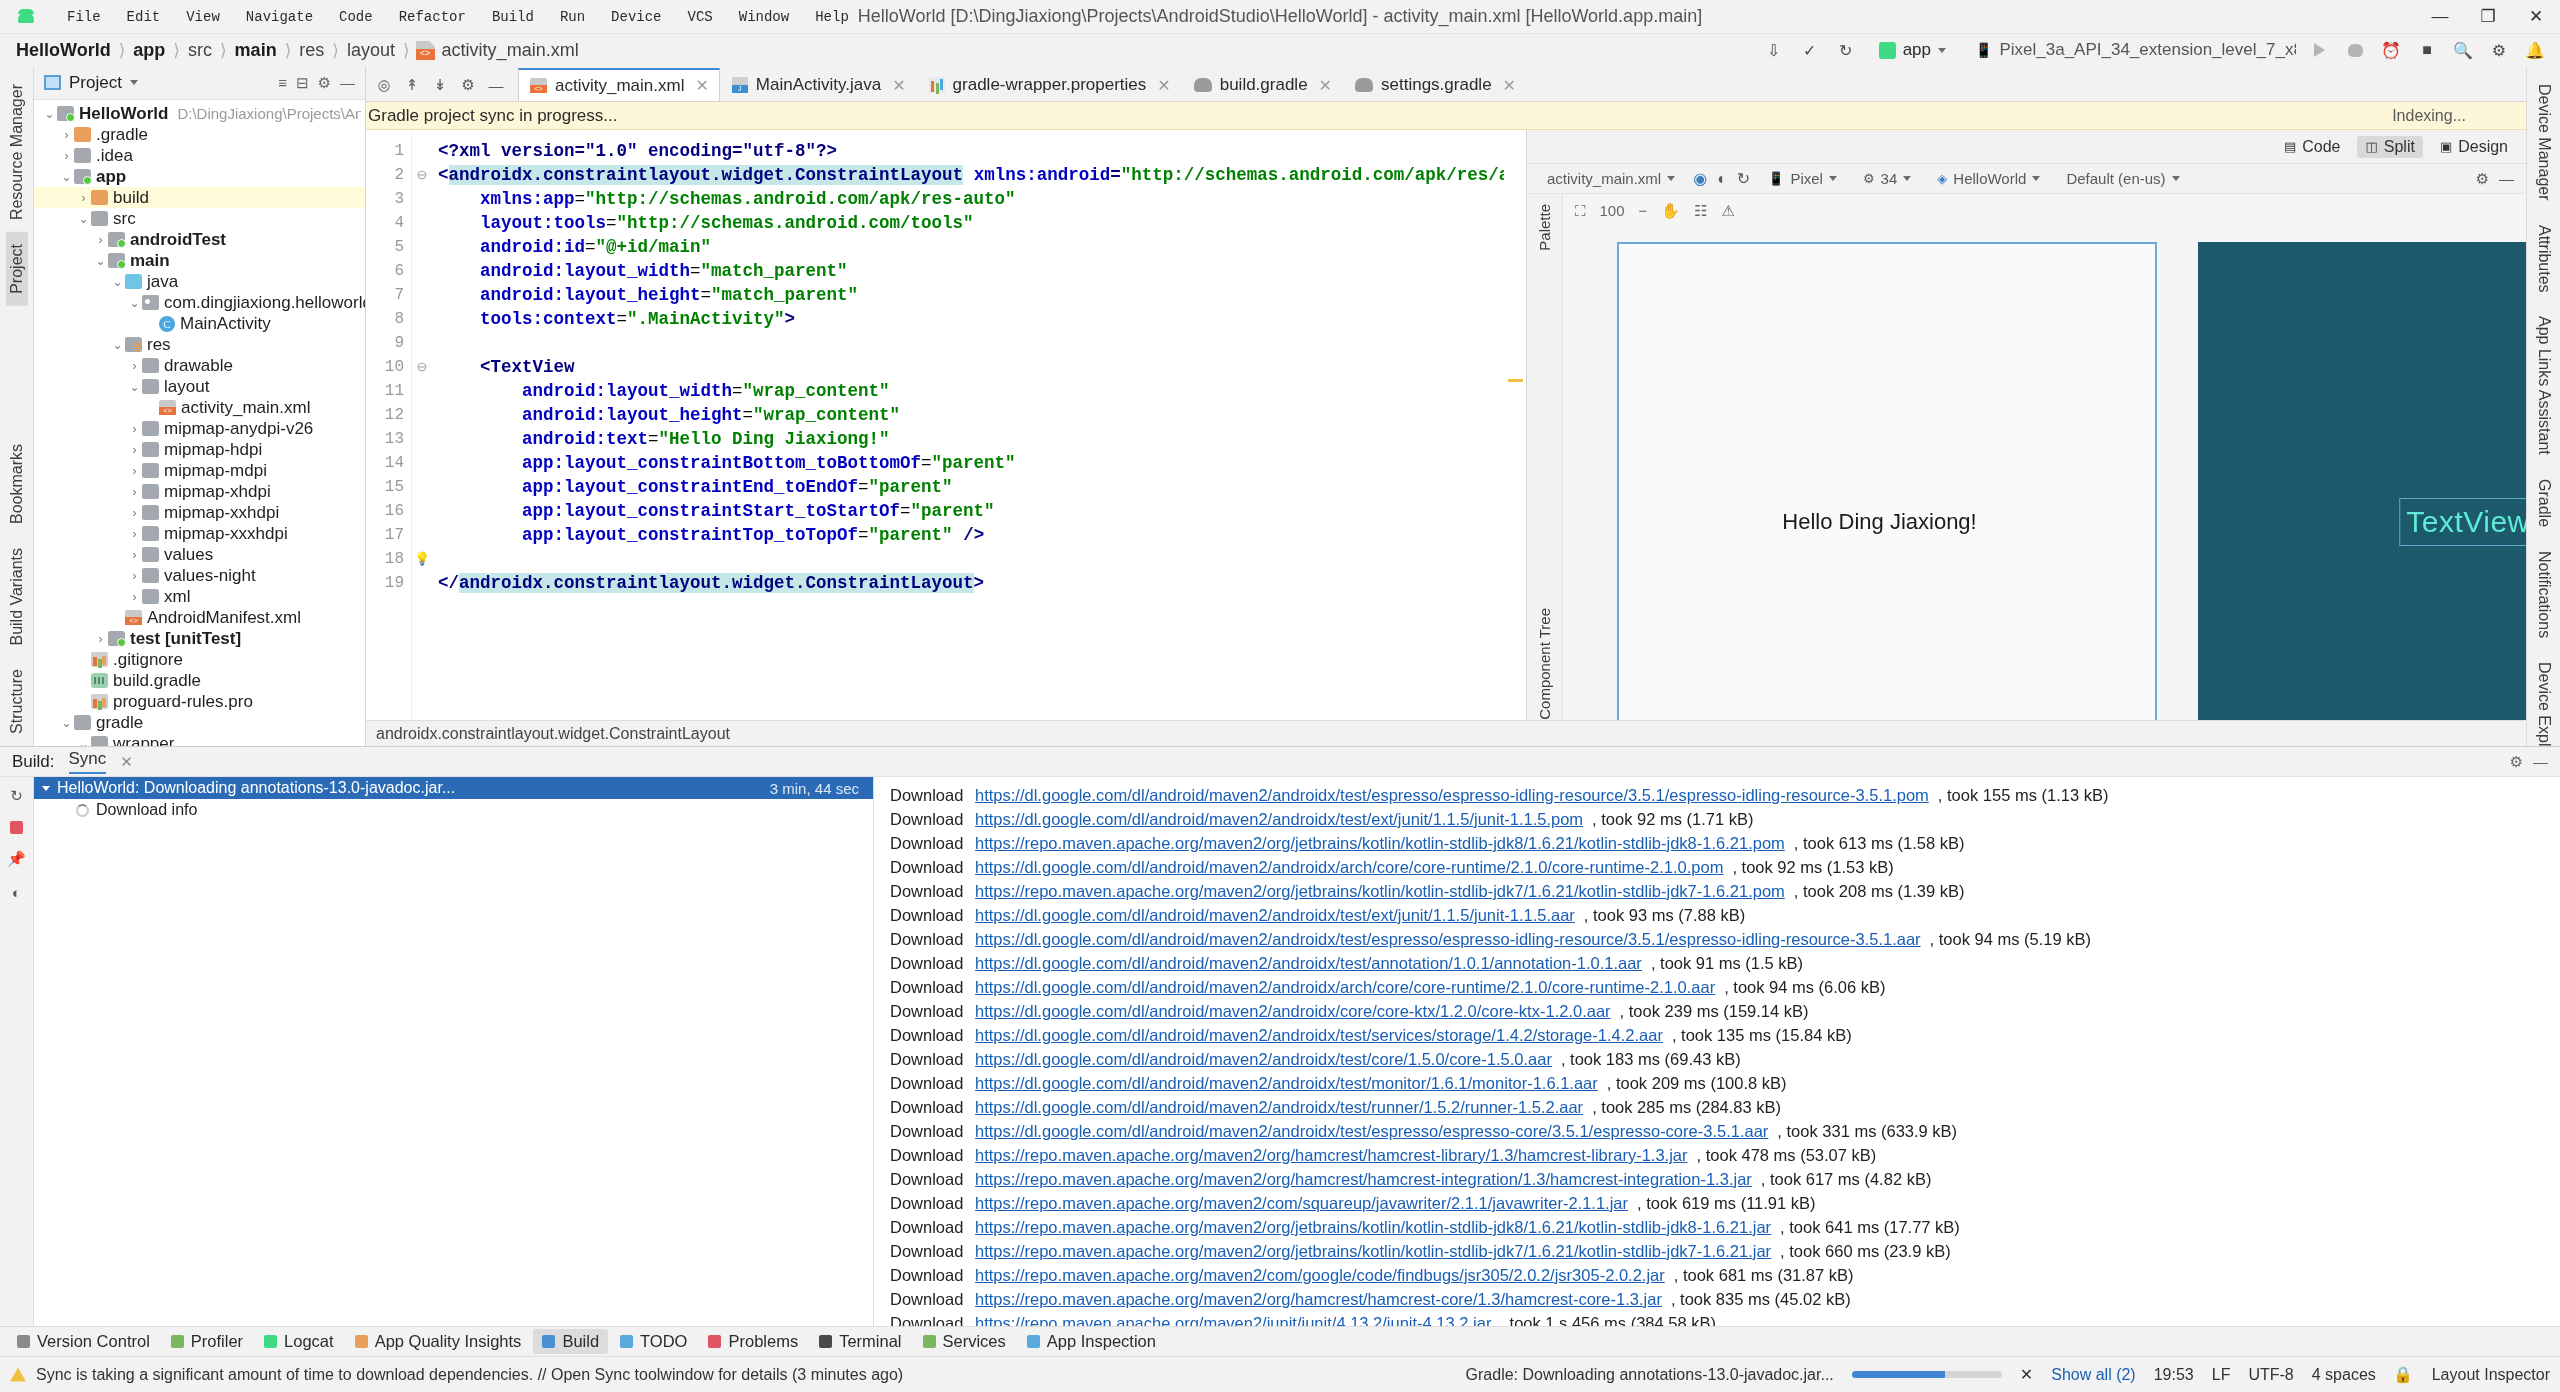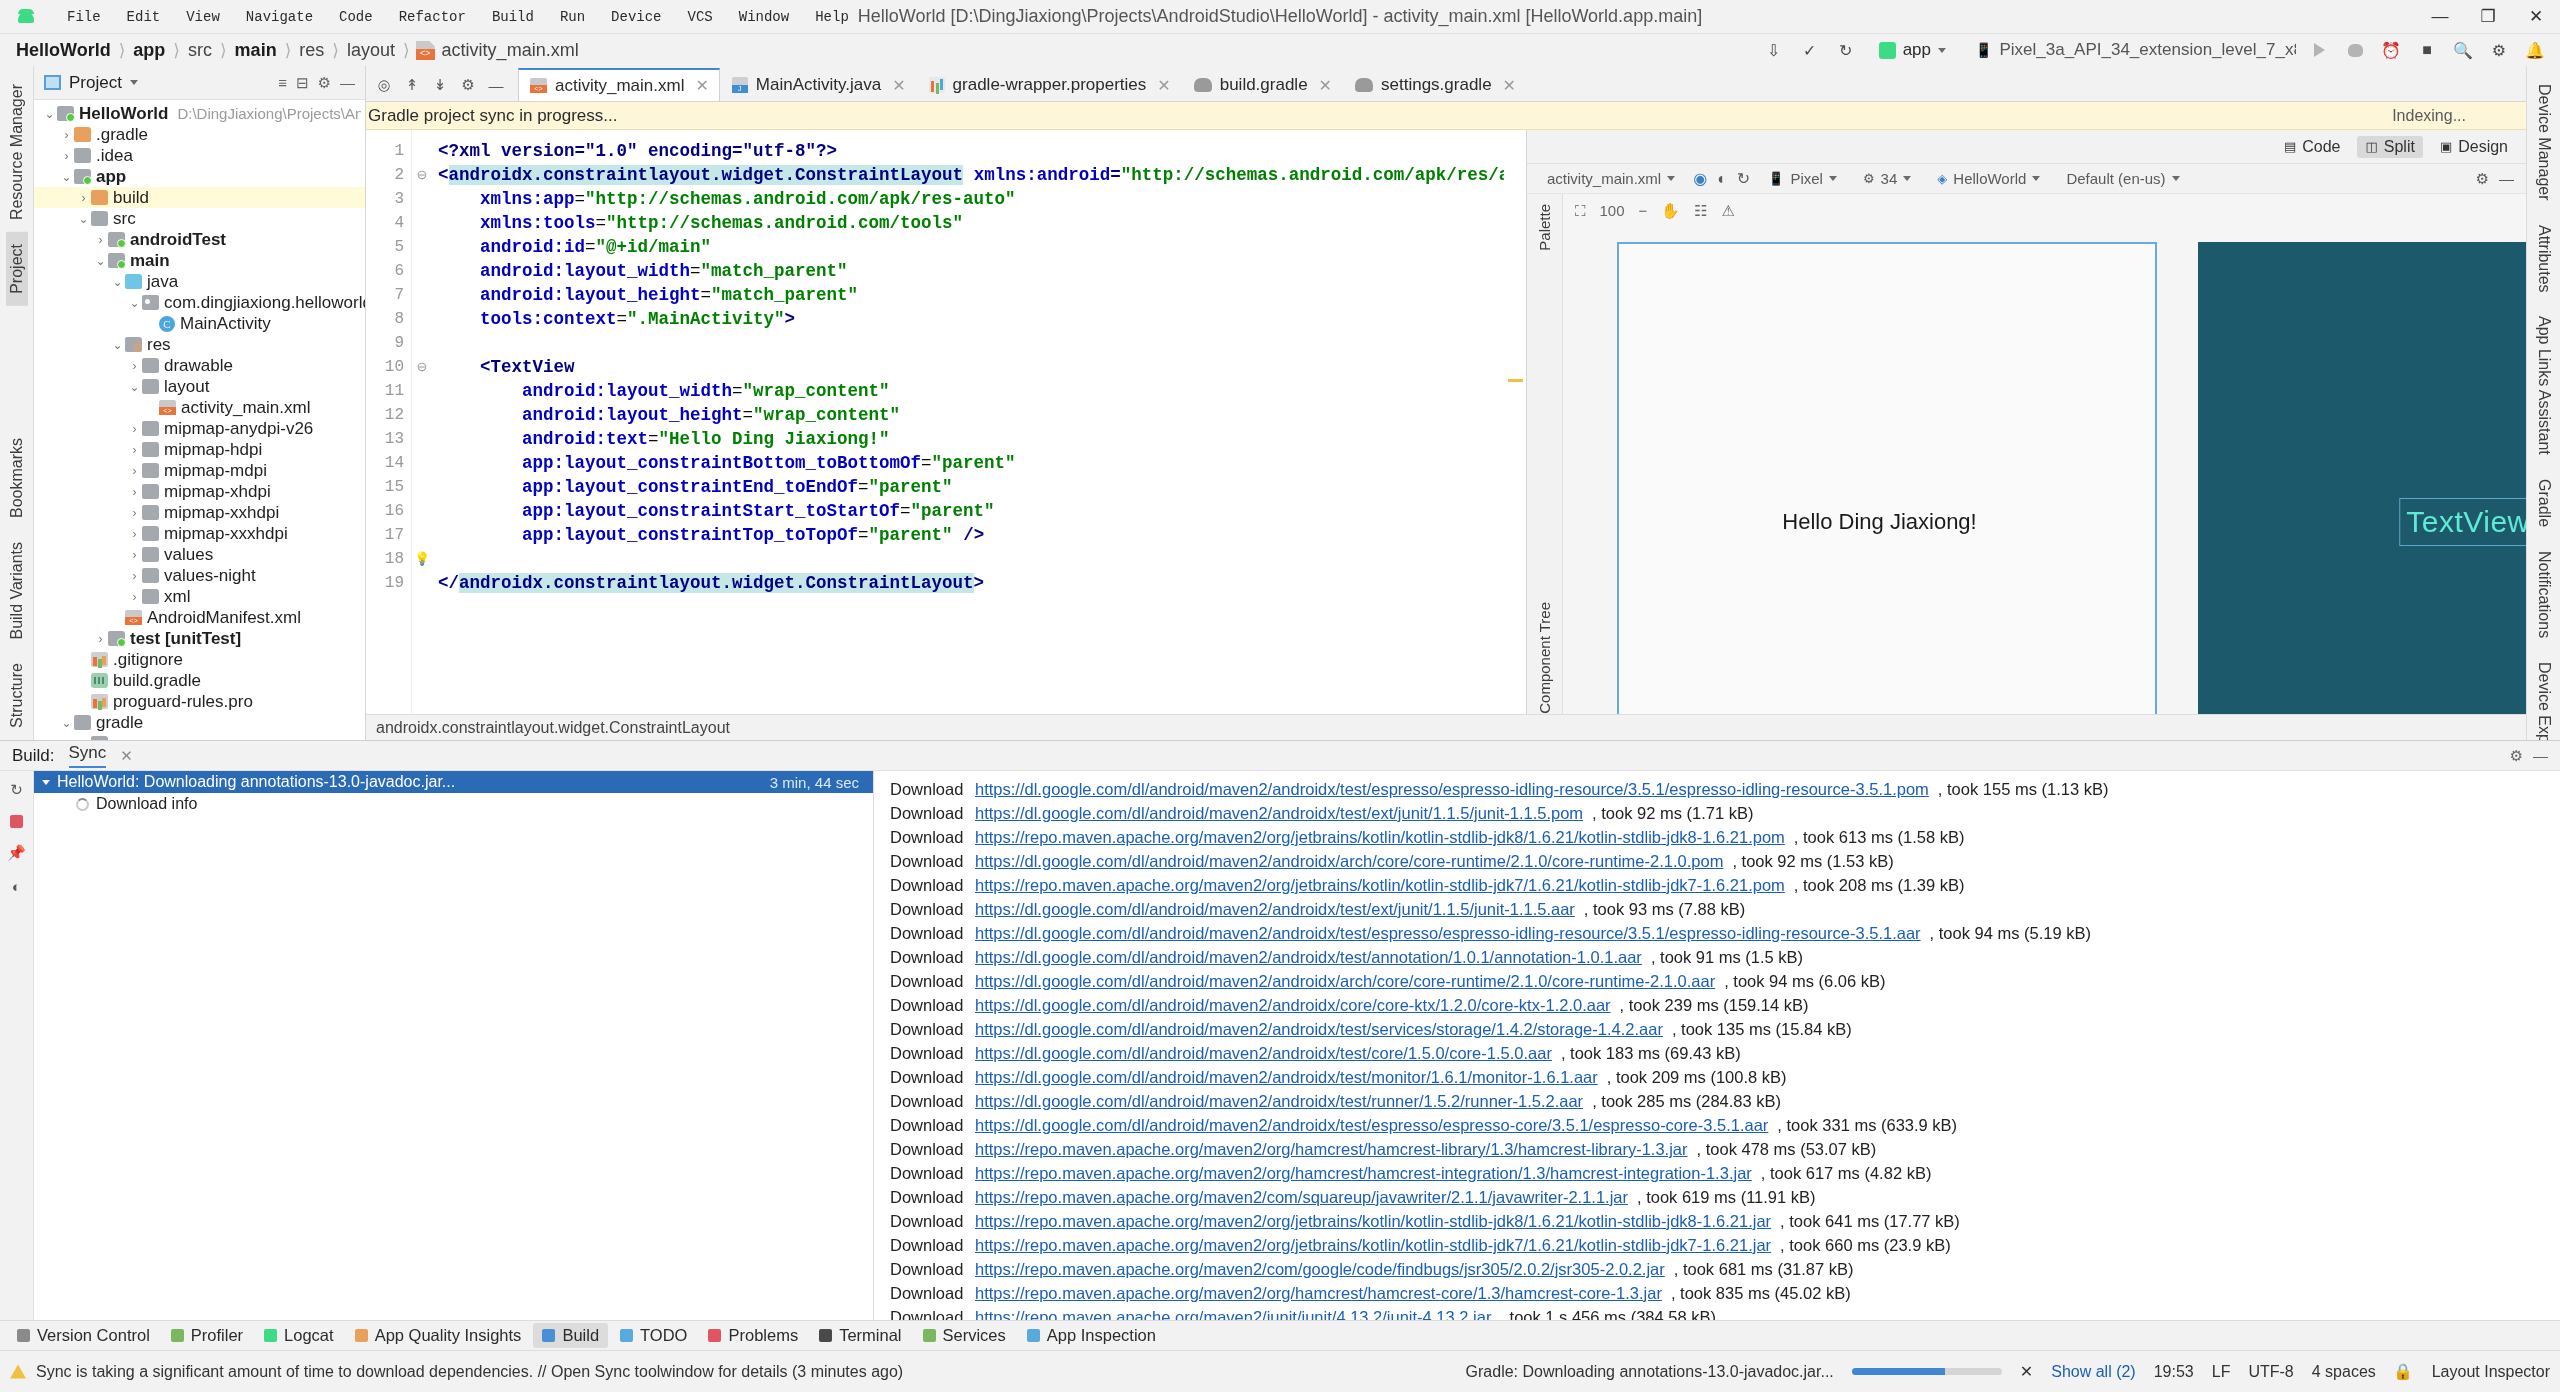--- a/index.html
+++ b/index.html
@@ -268,21 +268,21 @@
 
   
   .toolbartabs{
     height:30px; background:#f2f2f2; border-top:1px solid #dcdcdc; display:flex; align-items:center;
     gap:3px; padding:0 8px; flex:none; font-size:16.5px; color:#2b2b2b;
   }
   .ttab{ display:flex; align-items:center; gap:7px; padding:3px 9px; border-radius:3px; white-space:nowrap;}
   .ttab.active{ background:#dcdcdc;}
   .sq8{width:13px;height:13px;border-radius:2px;flex:none;}
   .statusbar{
-    height:42px; background:#f2f2f2; border-top:1px solid #dcdcdc; display:flex; align-items:center;
+    height:36px; background:#f2f2f2; border-top:1px solid #dcdcdc; display:flex; align-items:center;
     gap:10px; padding:0 10px; flex:none; font-size:16px; color:#333;
   }
   .warnico{ width:16px;height:14px;background:#f0c040;
     clip-path:polygon(50% 0,100% 100%,0 100%);}
   .sb-right{ margin-left:auto; display:flex; align-items:center; gap:18px; color:#333;}
   .progbar{ width:150px;height:7px;background:#d5d5d5;border-radius:4px;overflow:hidden;}
   .progbar i{ display:block; height:100%; width:62%; background:#4186d3;}
   .link{ color:#1a5fb4; }
 </style>
 </head>
@@ -639,21 +639,21 @@
               <div></div>
               <div></div>
               <div></div>
               <div style="color: rgb(240, 180, 0);">💡</div>
               <div></div>
             </div>
           <div class="code" id="code">
               <div class="cline"><span class="pi">&lt;?xml version="1.0" encoding="utf-8"?&gt;</span></div>
               <div class="cline"><span class="tag">&lt;<span class="hlident tag">androidx.constraintlayout.widget.ConstraintLayout</span> <span class="attr">xmlns:android</span>=<span class="val">"http://schemas.android.com/apk/res/android"</span></span></div>
               <div class="cline">    <span class="attr">xmlns:app</span>=<span class="val">"http://schemas.android.com/apk/res-auto"</span></div>
-              <div class="cline">    <span class="attr">xmlns:tools</span>=<span class="val">"http://schemas.android.com/tools"</span></div>
+              <div class="cline">    <span class="attr">layout:tools</span>=<span class="val">"http://schemas.android.com/tools"</span></div>
               <div class="cline">    <span class="attr">android:id</span>=<span class="val">"@+id/main"</span></div>
               <div class="cline">    <span class="attr">android:layout_width</span>=<span class="val">"match_parent"</span></div>
               <div class="cline">    <span class="attr">android:layout_height</span>=<span class="val">"match_parent"</span></div>
               <div class="cline">    <span class="attr">tools:context</span>=<span class="val">".MainActivity"</span><span class="tag">&gt;</span></div>
               <div class="cline"></div>
               <div class="cline"><span class="tag">    &lt;TextView</span></div>
               <div class="cline">        <span class="attr">android:layout_width</span>=<span class="val">"wrap_content"</span></div>
               <div class="cline">        <span class="attr">android:layout_height</span>=<span class="val">"wrap_content"</span></div>
               <div class="cline">        <span class="attr">android:text</span>=<span class="val">"Hello Ding Jiaxiong!"</span></div>
               <div class="cline">        <span class="attr">app:layout_constraintBottom_toBottomOf</span>=<span class="val">"parent"</span></div>

